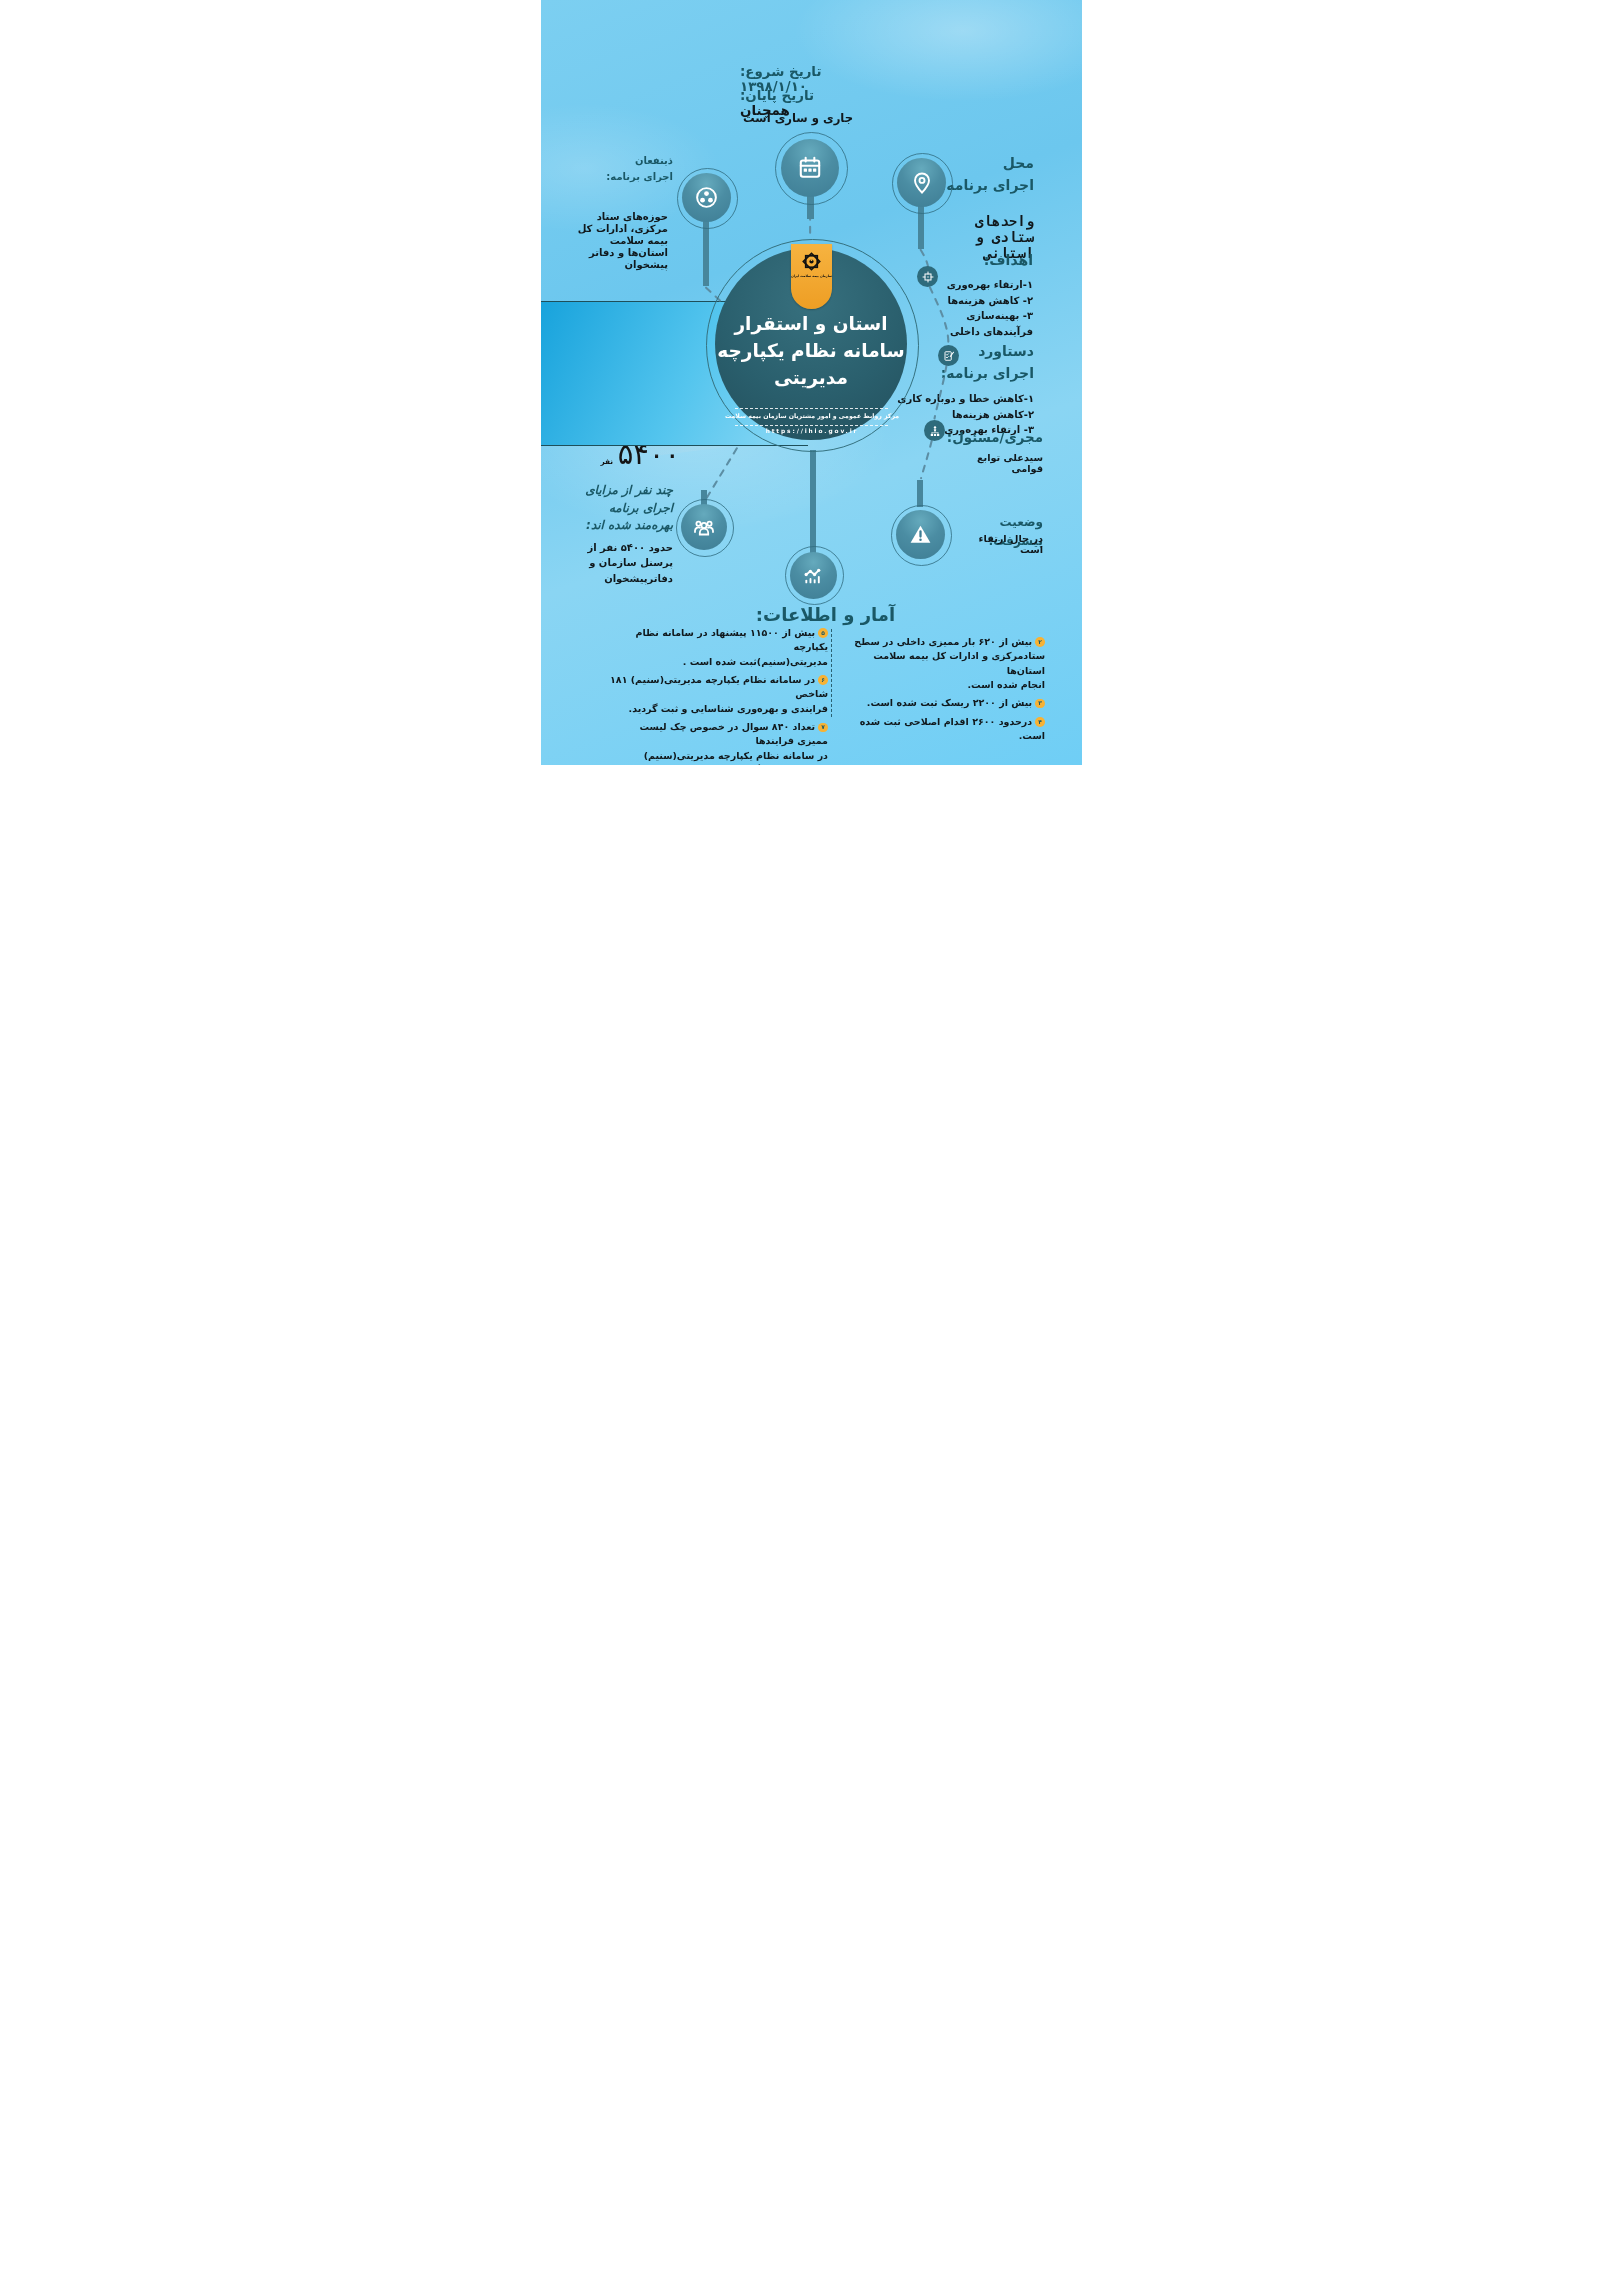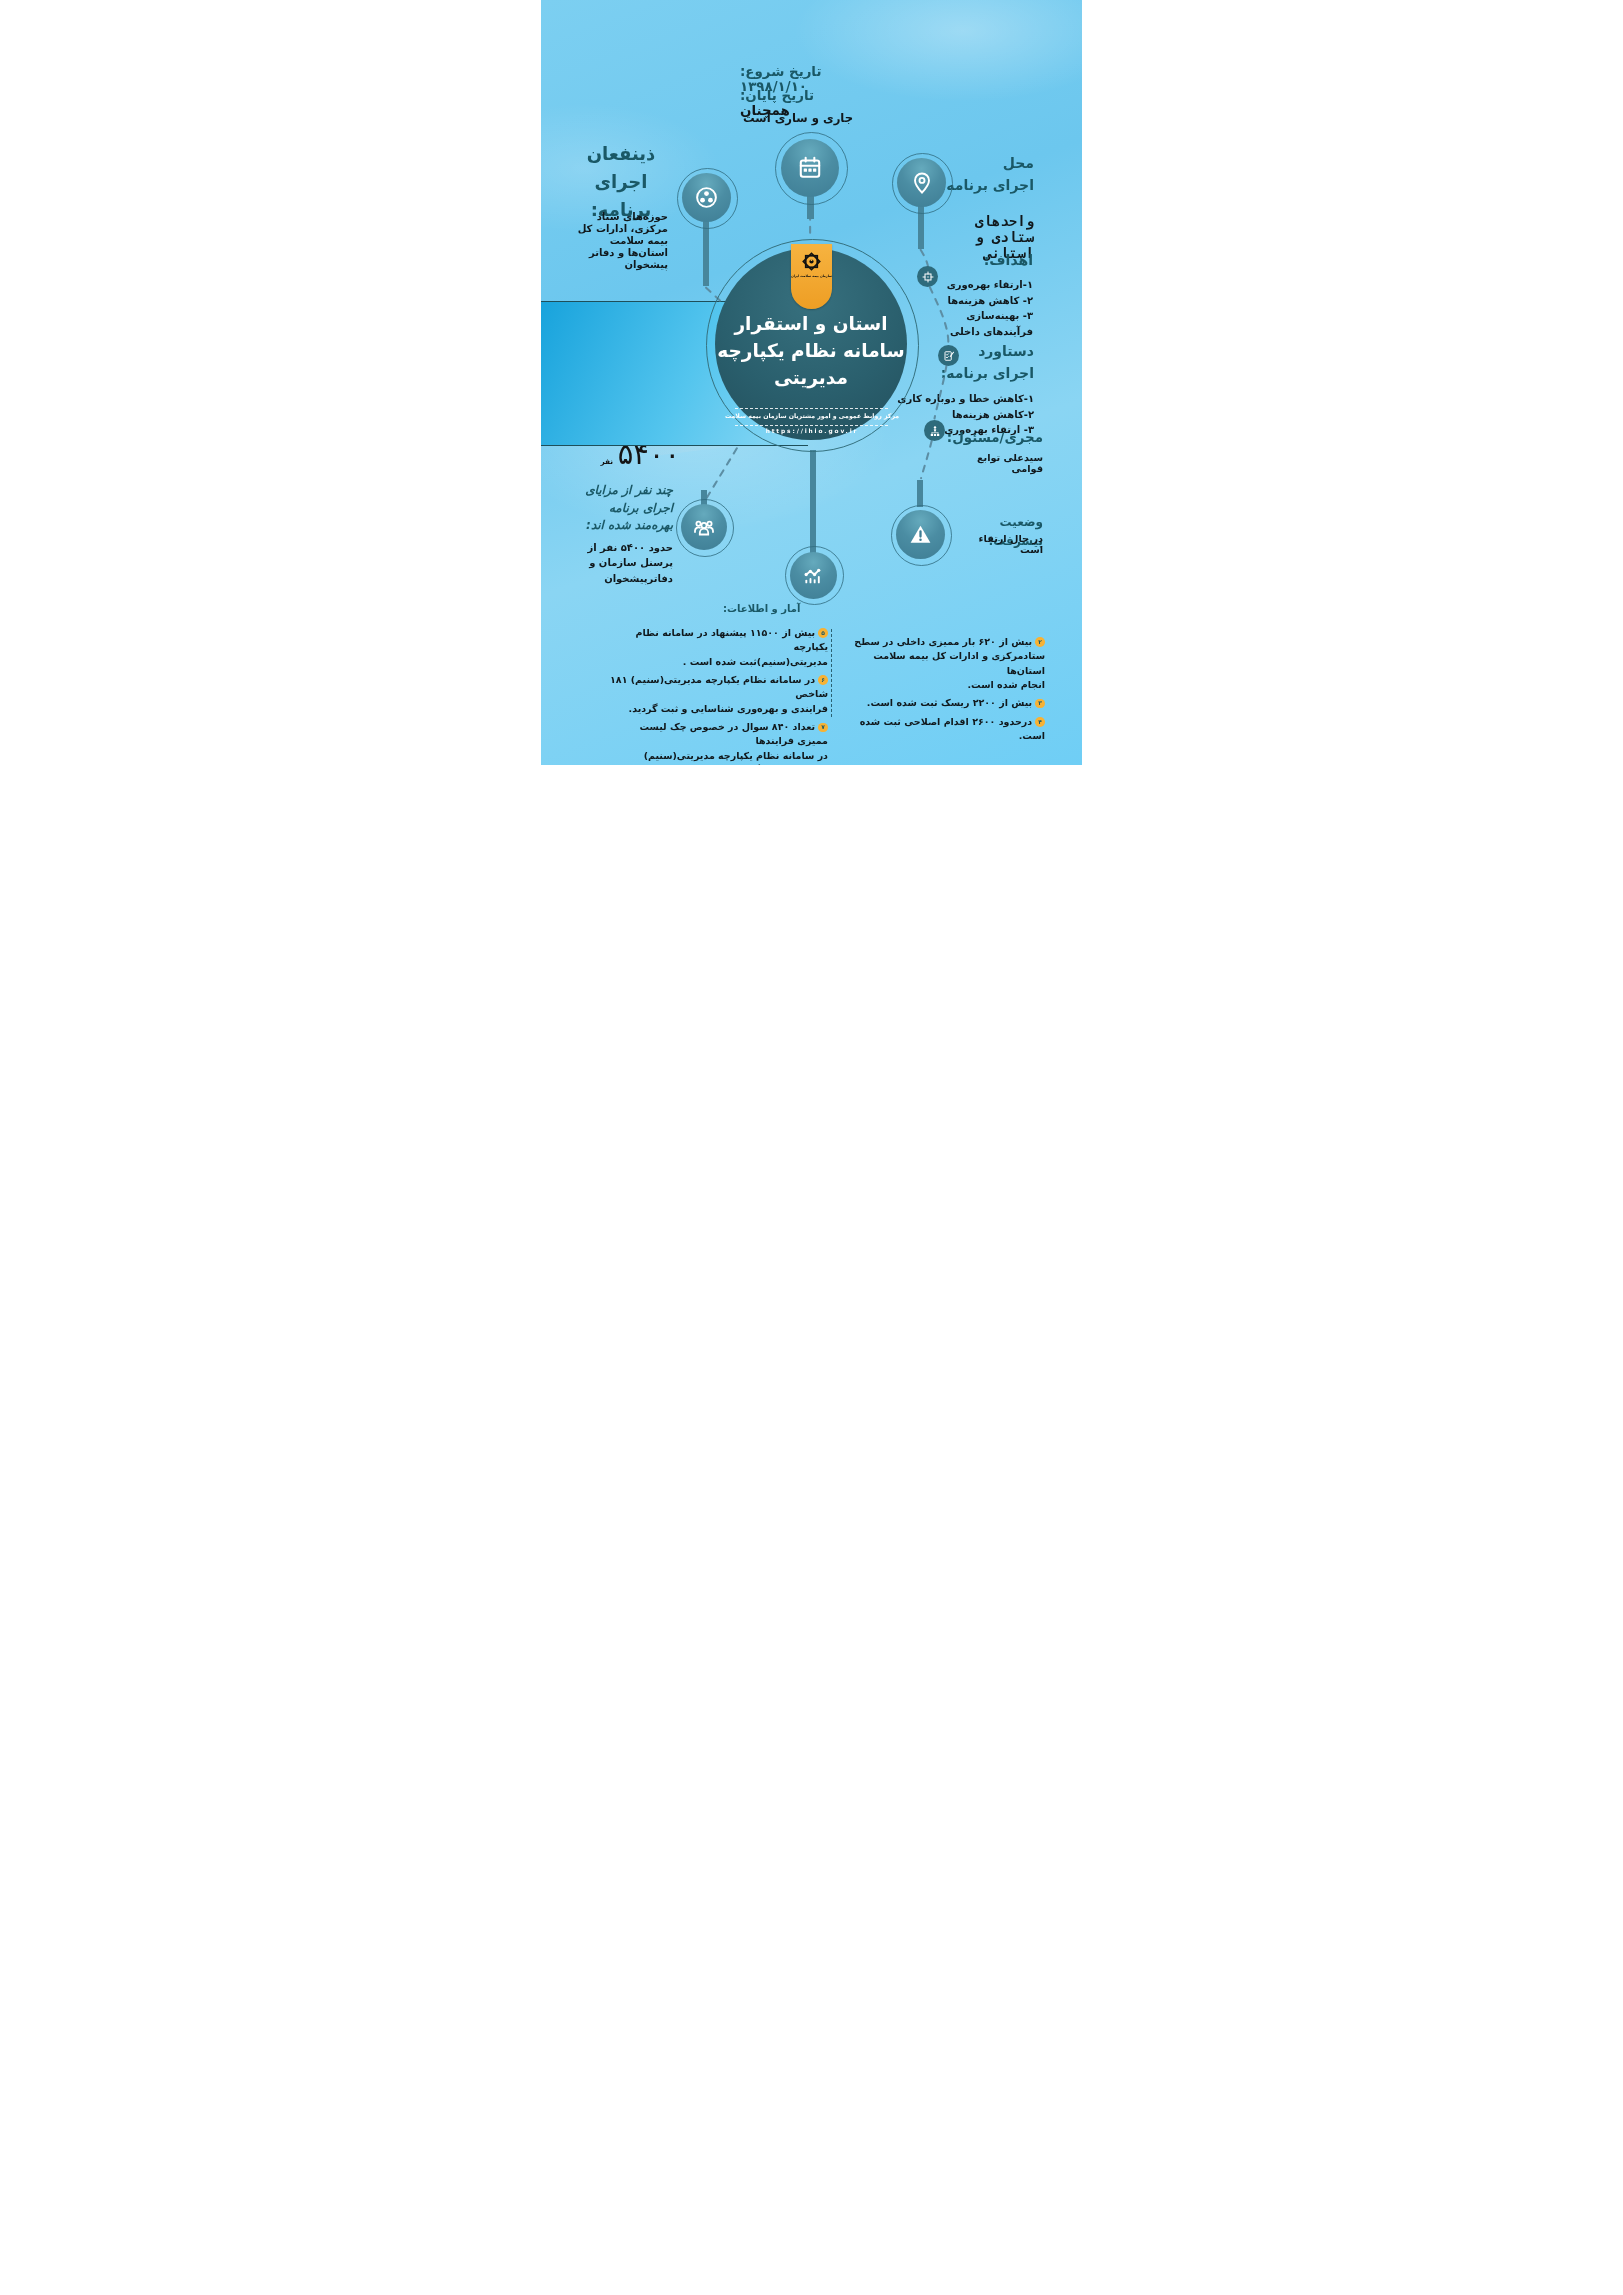--- a/index.html
+++ b/index.html
@@ -41,39 +41,39 @@
     border-top:1.9px solid #1e4f5a;border-bottom:1.9px solid #1e4f5a;
     background:linear-gradient(115deg,#18a3dc 0%,#54c5ee 55%,#8fd9f5 100%);}
   .info-text{left:7.4px;top:309px;width:152px;z-index:2;font-size:9.5px;line-height:15.7px;font-weight:700;color:#0c1c22;text-align:justify;}
   .watermark{left:109px;top:391px;width:88px;height:60px;z-index:1;opacity:.14;transform:skewY(-7deg);
     background:linear-gradient(180deg,#8ea9b3,#cfdde2);}
   
   .d1{left:199px;top:64px;width:125px;font-size:13.4px;font-weight:700;text-align:left;}
   .d2{left:199px;top:88px;width:125px;font-size:13.4px;font-weight:700;text-align:left;}
   .d3{left:202px;top:111px;width:125px;font-size:11.6px;font-weight:700;color:#10181c;text-align:left;}
   
-  .stake-h{left:28px;top:140px;width:104px;font-size:18px;text-align:center;}
+  .stake-h{left:28px;top:153px;width:104px;font-size:10px;}
   .stake-b{left:28px;top:211px;width:99px;font-size:10px;line-height:12px;}
   .loc-h{left:396px;top:153px;width:97px;font-size:14px;}
   .loc-b{left:419px;top:214px;width:74px;font-size:14px;line-height:16px;font-family:Liberation Mono, monospace;}
   .goals-h{left:379px;top:250px;width:113px;font-size:14px;}
   .goals-b{left:379px;top:277px;width:113px;font-size:10px;line-height:15.7px;}
   .ach-h{left:352px;top:341px;width:141px;font-size:14px;}
   .ach-b{left:352px;top:391px;width:141px;font-size:10px;line-height:15.7px;}
   .exec-h{left:405px;top:428px;width:97px;font-size:13.4px;}
   .exec-b{left:405px;top:452px;width:97px;font-size:9.7px;}
   .prog-h{left:412px;top:513px;width:90px;font-size:12px;}
   .prog-b{left:412px;top:533px;width:90px;font-size:9.7px;text-align:right;}
   .benef-num{left:51px;top:440px;width:88px;display:flex;flex-direction:row;align-items:flex-end;gap:4.6px;justify-content:flex-start;}
   .benef-number{font-size:29px;font-weight:400;color:#141414;letter-spacing:0.9px;line-height:1;}
   .benef-unit{font-size:7.4px;font-weight:700;color:#141414;padding-bottom:2.8px;}
   .benef-h{left:28px;top:482px;width:104px;font-size:12px;line-height:17.6px;font-style:italic;}
   .benef-b{left:28px;top:540px;width:104px;font-size:10px;line-height:15.3px;}
   
-  .stats-h{left:182px;top:601px;width:185px;text-align:left;font-size:10px;}
+  .stats-h{left:192px;top:601px;width:185px;text-align:center;font-size:18px;}
   .stats-col{z-index:5;font-size:9.5px;line-height:14.3px;font-weight:700;color:#10181c;}
   .stats-left{left:69px;top:626px;width:218px;}
   .stats-right{left:298px;top:635px;width:206px;}
   .stat{margin-bottom:4.2px;text-align:right;}
   .badge{display:inline-flex;width:9.7px;height:9.7px;border-radius:50%;background:#f7b234;color:#1a5866;
     font-size:6px;font-weight:700;align-items:center;justify-content:center;margin-left:3.2px;vertical-align:0.9px;}
   .divider{left:290px;top:629px;height:88px;width:0;border-left:1.4px dashed #2a6273;z-index:5;}
   svg.icon{display:block;}
 </style>
 </head>

